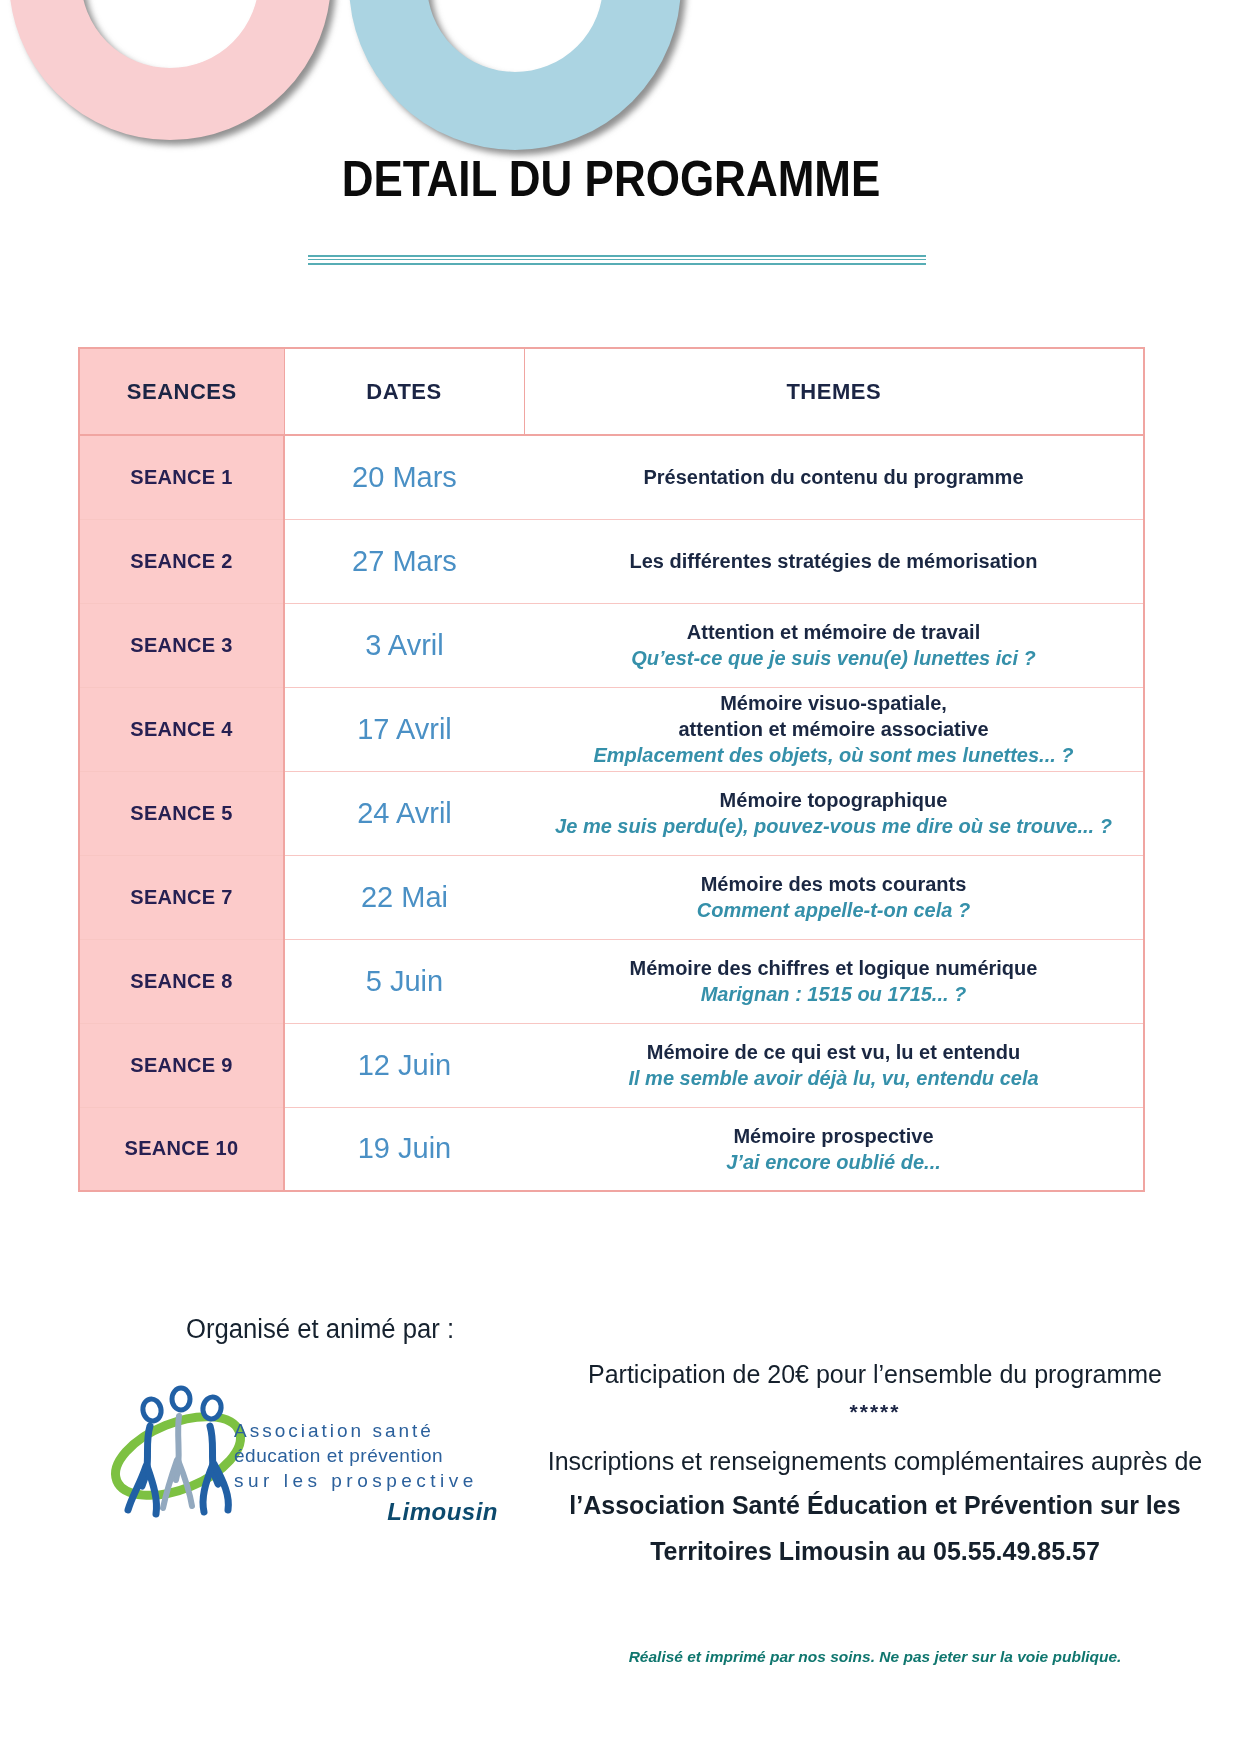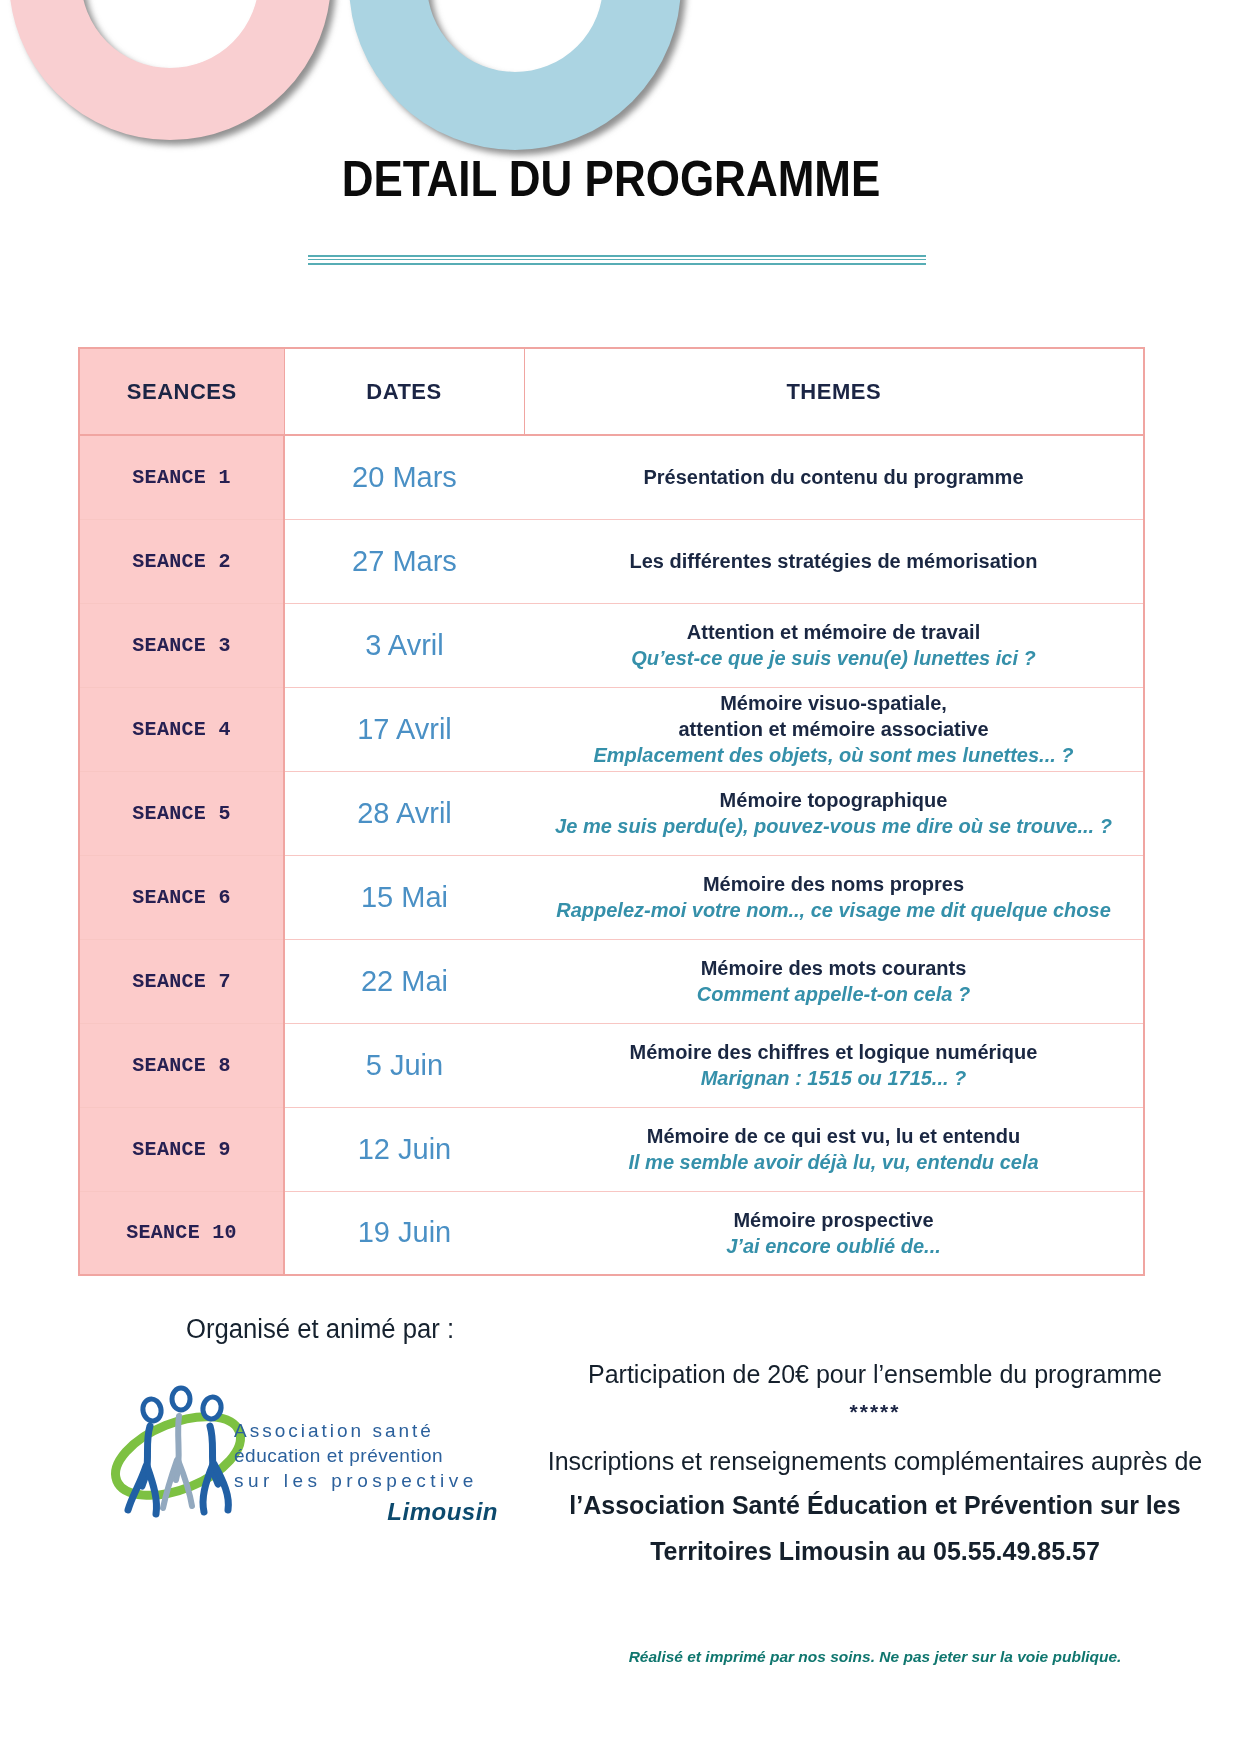--- a/index.html
+++ b/index.html
@@ -30,21 +30,21 @@
   table.program { position:absolute; left:78px; top:347px; width:1065px;
                   border-collapse:collapse; table-layout:fixed;
                   border:2px solid #f0a5a1; }
   table.program th, table.program td { vertical-align:middle; text-align:center; padding:0; }
   table.program thead th { height:85px; border-bottom:2px solid #f0a5a1; background:#ffffff; }
   table.program thead th.h-seances { background:#fccbca; }
   table.program thead th.h-dates,
   table.program thead th.h-themes { border-left:1.5px solid #f0a5a1; }
   table.program tbody tr { height:84px; }
   table.program tbody tr + tr td { border-top:1px solid #f8c6c3; }
-  td.seance-cell { background:#fccbca; border-right:2px solid #f0a5a1;font-family:Liberation Mono, monospace; }
+  td.seance-cell { background:#fccbca; border-right:2px solid #f0a5a1; }
   td.theme-cell { padding:0 10px; }
 
   .header-label { font-weight:bold; font-size:22px; color:#1b2545; letter-spacing:0.5px; }
   .seance-label { font-weight:bold; font-size:20px; color:#262052; letter-spacing:0.3px; }
   .date-label   { font-size:29px; color:#4a90c5; }
   .theme-main   { display:block; white-space:pre-line; font-weight:bold; font-size:20px;
                   color:#1a2742; line-height:26px; }
   .theme-sub    { display:block; font-weight:bold; font-style:italic; font-size:20px;
                   color:#3590aa; line-height:26px; }
   .theme-sub:empty { display:none; }
@@ -127,32 +127,24 @@
       <td class="seance-cell"><span class="seance-label">SEANCE 4</span></td>
       <td><span class="date-label">17 Avril</span></td>
       <td class="theme-cell">
           <span class="theme-main">Mémoire visuo-spatiale,
 attention et mémoire associative</span>
           <span class="theme-sub">Emplacement des objets, où sont mes lunettes... ?</span>
         </td>
     </tr>
     <tr>
       <td class="seance-cell"><span class="seance-label">SEANCE 5</span></td>
-      <td><span class="date-label">28 Avril</span></td>
+      <td><span class="date-label">24 Avril</span></td>
       <td class="theme-cell">
           <span class="theme-main">Mémoire topographique</span>
           <span class="theme-sub">Je me suis perdu(e), pouvez-vous me dire où se trouve... ?</span>
-        </td>
-    </tr>
-    <tr>
-      <td class="seance-cell"><span class="seance-label">SEANCE 6</span></td>
-      <td><span class="date-label">15 Mai</span></td>
-      <td class="theme-cell">
-          <span class="theme-main">Mémoire des noms propres</span>
-          <span class="theme-sub">Rappelez-moi votre nom.., ce visage me dit quelque chose</span>
         </td>
     </tr>
     <tr>
       <td class="seance-cell"><span class="seance-label">SEANCE 7</span></td>
       <td><span class="date-label">22 Mai</span></td>
       <td class="theme-cell">
           <span class="theme-main">Mémoire des mots courants</span>
           <span class="theme-sub">Comment appelle-t-on cela ?</span>
         </td>
     </tr>

